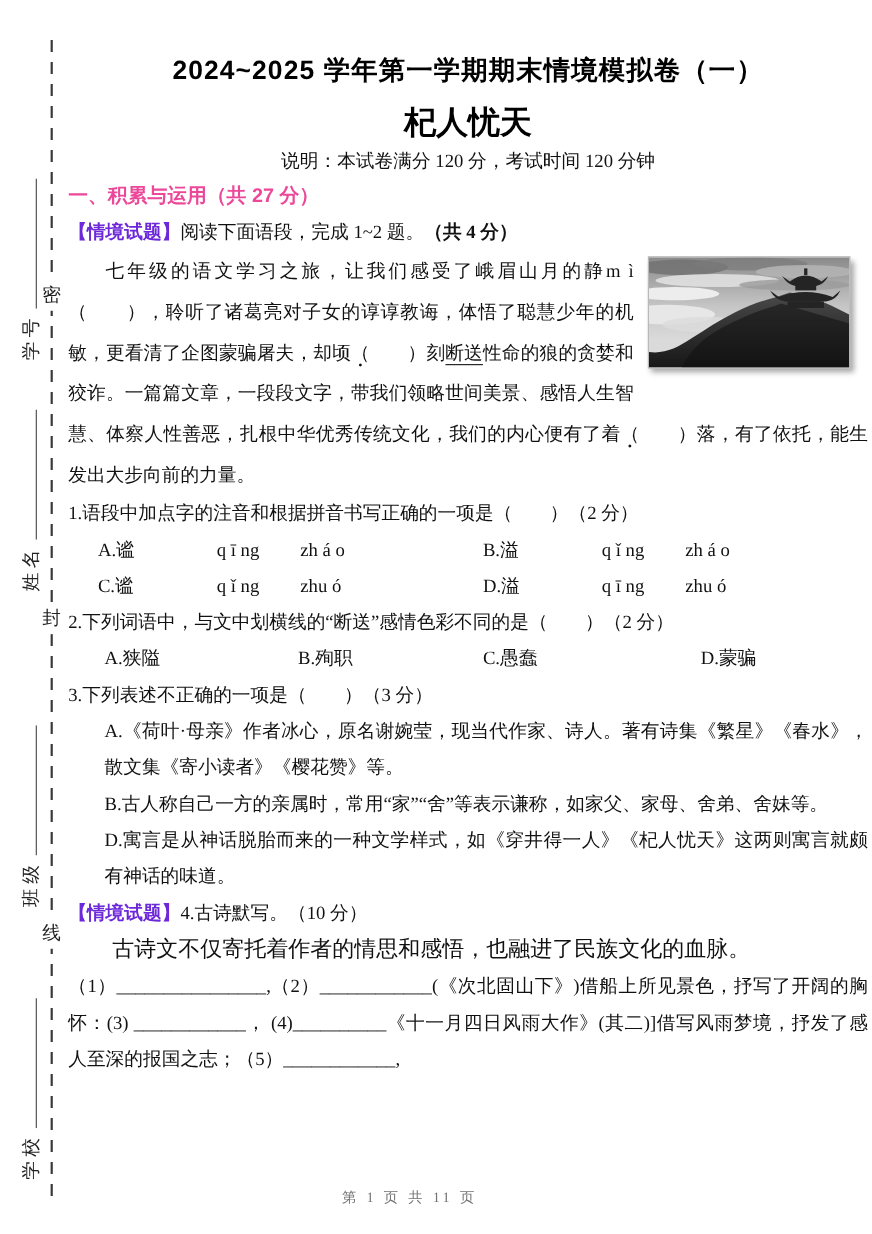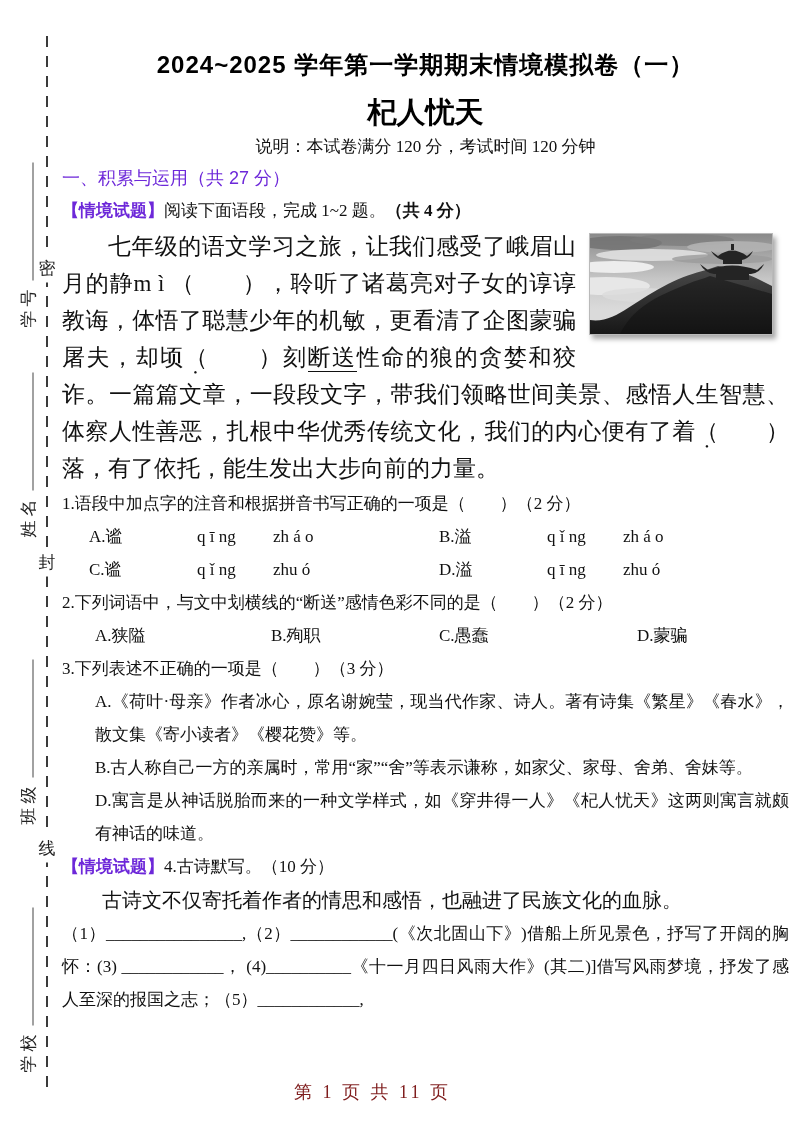--- a/index.html
+++ b/index.html
@@ -41,31 +41,31 @@
     text-align:center; letter-spacing:1px; color:#000;
   }
   .subtitle {
     font-family:"Liberation Sans","DejaVu Sans",sans-serif;
     font-weight:bold; font-size:29px; line-height:44px;
     text-align:center; margin-top:2px; color:#000;
   }
   .note { font-size:17px; line-height:26px; text-align:center; }
   .sec-head {
     font-family:"Liberation Sans","DejaVu Sans",sans-serif;
-    font-weight:normal; font-size:18px; line-height:32px; margin-top:2px; color:#6d28d9;
+    font-weight:bold; font-size:18px; line-height:32px; margin-top:2px; color:#ec4899;
   }
   .intro-line { font-size:17px; line-height:34px; }
   .tag {
     font-family:Liberation Sans, sans-serif;
     font-weight:bold; color:#6d28d9;
   }
   .b { font-weight:bold; }
 
   .passage {
-    font-size:23px; line-height:37px;
+    font-size:17px; line-height:37px;
     text-align:justify; text-indent:2em;
   }
   .photo {
     float:right; width:182px; height:100px;
     margin:5px 16px 8px 13px;
     border:1px solid #b9b9b9;
     box-shadow:3px 4px 5px rgba(0,0,0,0.35);
     background:#cfcfcf;
   }
   .photo svg { display:block; }
@@ -92,21 +92,21 @@
     padding-left:33px; font-size:17px; line-height:33px;
   }
   .q3-opt {
     padding-left:33px; font-size:17px; line-height:33px; text-align:justify;
   }
   .q4-intro { font-size:20px; line-height:33px; text-indent:2em; }
   .q4-body { font-size:17px; line-height:33px; text-align:justify; }
 
   .footer {
     position:absolute; left:0; top:1080px; width:745px;
-    text-align:center; font-size:18px; color:#7f1d1d; letter-spacing:3px;
+    text-align:center; font-size:13px; color:#737373; letter-spacing:3px;
   }
 </style>
 </head>
 <body>
 
 <div class="page">
 
   <div class="seal-col">
     <div class="dash-line"></div>
 

